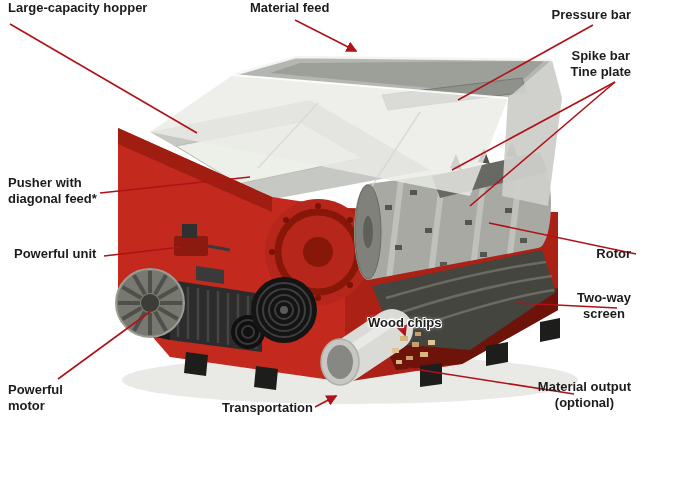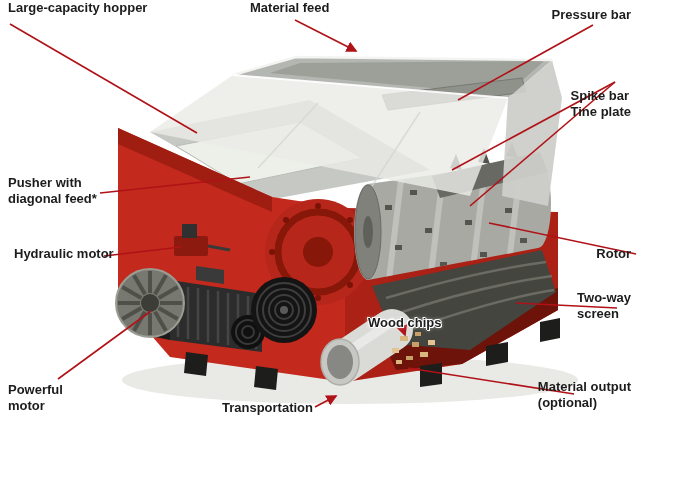--- a/index.html
+++ b/index.html
@@ -7,21 +7,21 @@
     position:relative;width:639px;height:482px;background:#fff;overflow:hidden;
     font-family:"Liberation Sans",sans-serif;
   }
   #illustration{position:absolute;left:0;top:0;z-index:1;}
   .lbl{
     position:absolute;z-index:2;
     font-size:13px;line-height:16px;font-weight:700;
     color:var(--label_text,#1c1c1c);
     white-space:pre-line;
   }
-  .lbl.right{text-align:left;padding-left:32px;}
+  .lbl.right{text-align:center;padding-left:32px;}
   .lbl.halo{
     text-shadow:0 1px 0 #fff,0 -1px 0 #fff,1px 0 0 #fff,-1px 0 0 #fff,
                 1px 1px 0 #fff,-1px -1px 0 #fff,0 0 4px #fff;
   }
   .footnote{
     position:absolute;z-index:2;left:5px;top:454px;
     font-size:13px;font-weight:400;color:var(--label_text,#1c1c1c);
   }
   .leader{fill:none;stroke:var(--leader_line,#b01218);stroke-width:1.6;}
   .leader-fill{fill:var(--leader_line,#b01218);}
@@ -224,25 +224,25 @@
       <path class="leader" d="M400,321 L405,335" marker-end="url(#arrow)"></path>
       <path class="leader" d="M58,379 L151,311"></path>
       <path class="leader" d="M315,407 L336,396" marker-end="url(#arrow)"></path>
       <path class="leader" d="M574,394 L408,368"></path>
     </g>
   </svg>
 
   <div class="lbl" style="left:8px;top:0px;">Large-capacity hopper</div>
   <div class="lbl" style="left:250px;top:0px;">Material feed</div>
   <div class="lbl right" style="right:8px;top:7px;">Pressure bar</div>
-  <div class="lbl right" style="right:8px;top:48px;margin-top:40px;">Spike bar
+  <div class="lbl right" style="right:8px;top:48px;">Spike bar
 Tine plate</div>
   <div class="lbl" style="left:8px;top:175px;">Pusher with
 diagonal feed*</div>
-  <div class="lbl" style="left:14px;top:246px;">Hydraulic motor</div>
+  <div class="lbl" style="left:14px;top:246px;">Powerful unit</div>
   <div class="lbl right" style="right:8px;top:246px;">Rotor</div>
   <div class="lbl right" style="right:8px;top:290px;">Two-way
 screen</div>
   <div class="lbl halo" style="left:368px;top:315px;">Wood chips</div>
   <div class="lbl" style="left:8px;top:382px;">Powerful
 motor</div>
   <div class="lbl" style="left:222px;top:400px;">Transportation</div>
   <div class="lbl right" style="right:8px;top:379px;">Material output
 (optional)</div>
 

